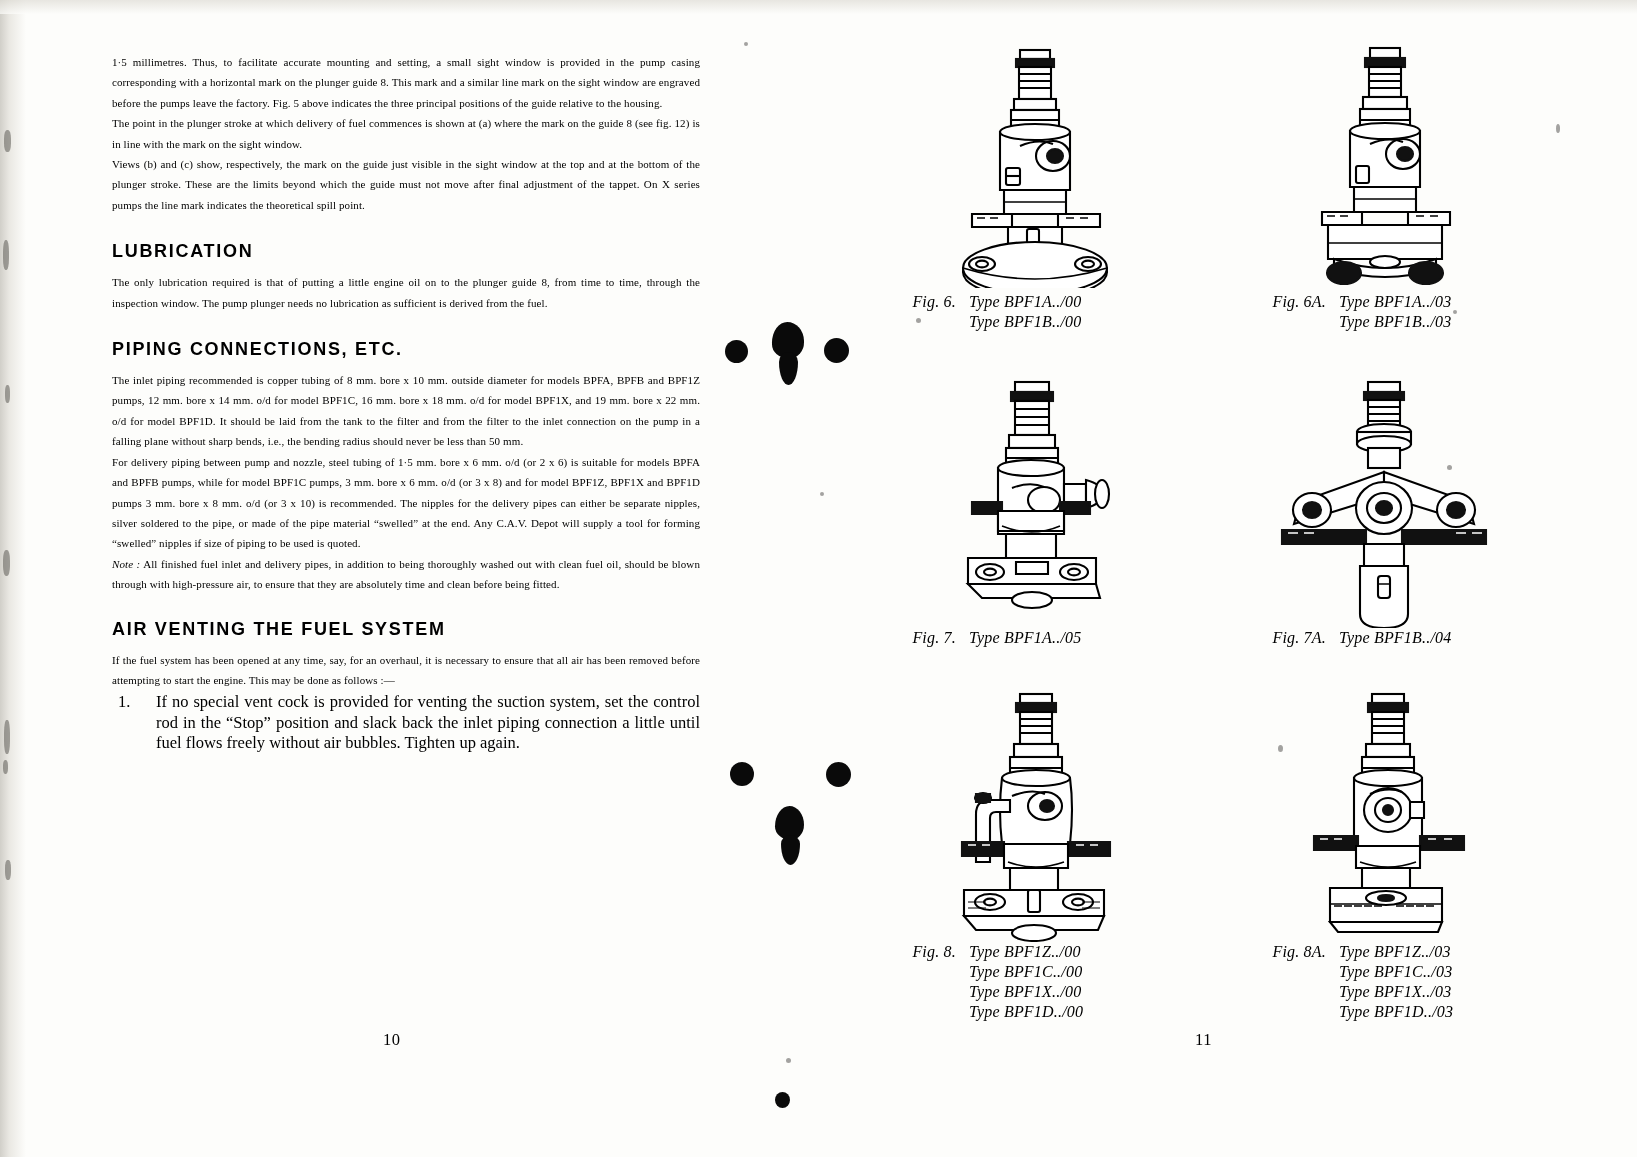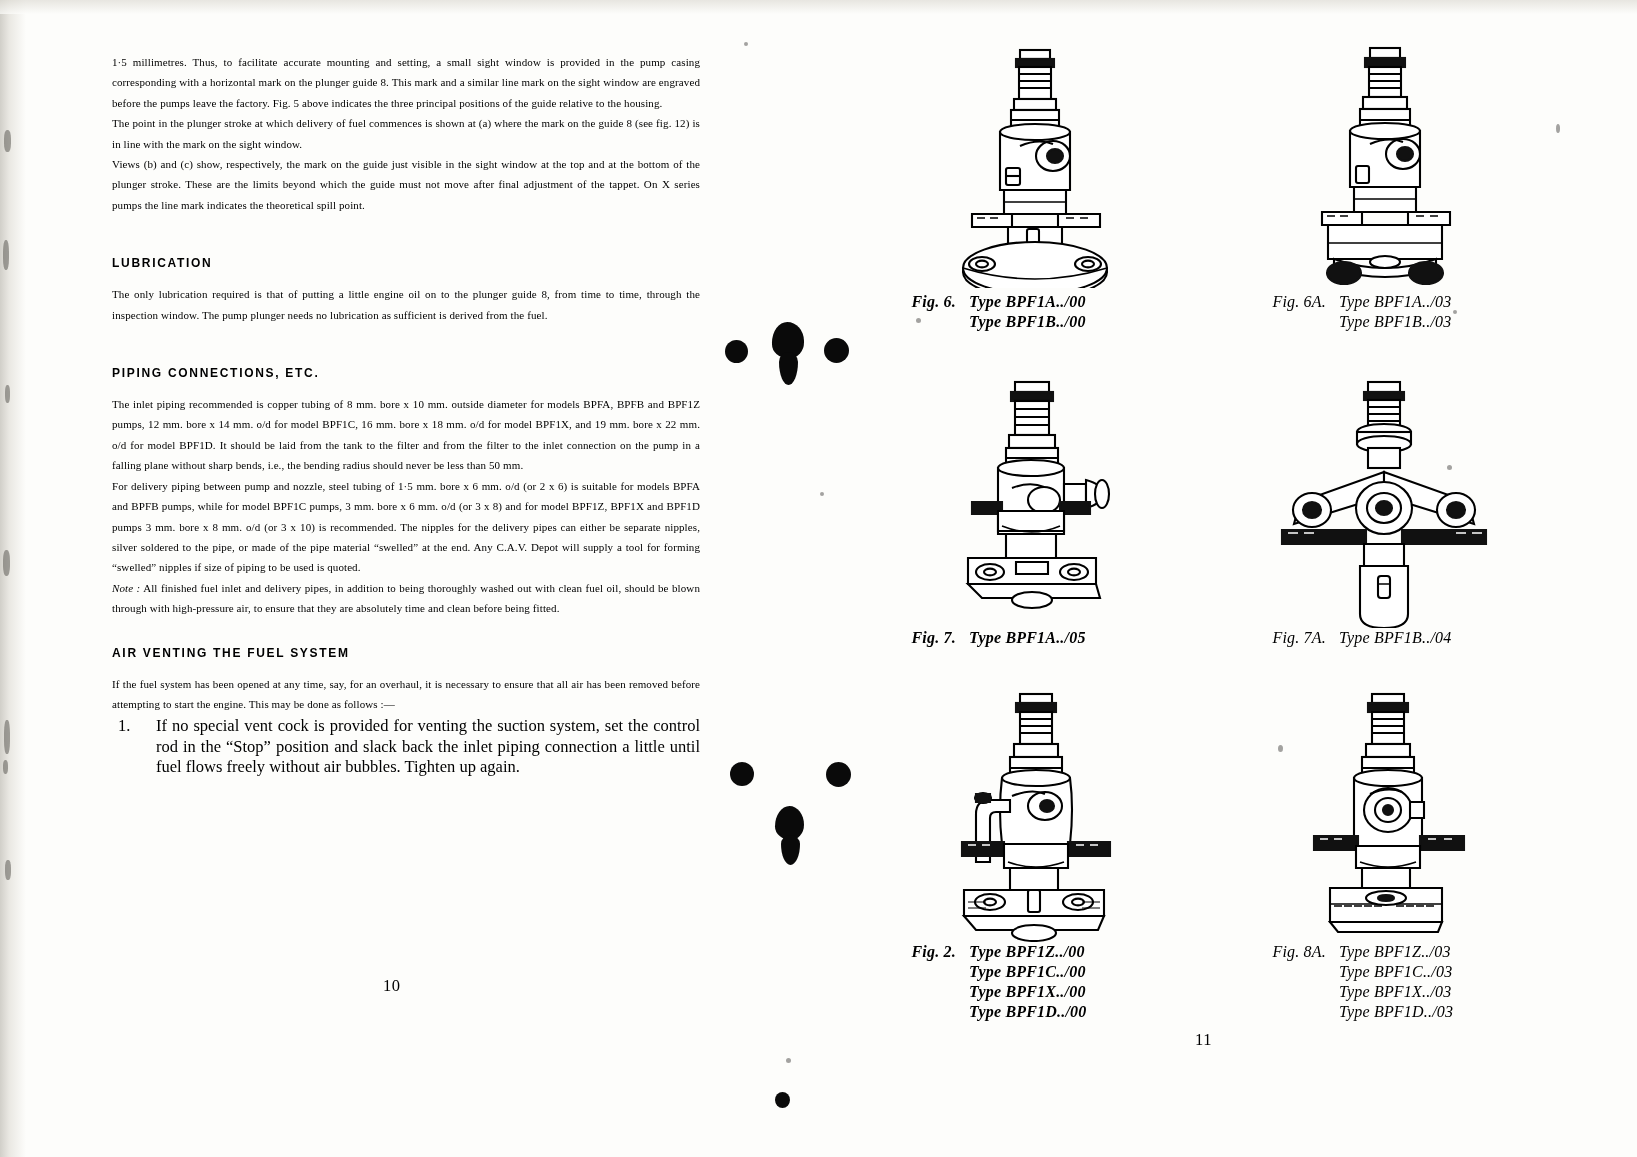--- a/index.html
+++ b/index.html
@@ -70,23 +70,23 @@
     font-size: 11px;
     line-height: 20.4px;
     text-align: justify;
     text-justify: inter-word;
     letter-spacing: .1px;
     -webkit-font-smoothing: none;
   }
   p.body + p.body { margin-top: 0; }
 
   h2.section {
-    margin: 38px 0 11px 0;
+    margin: 26px 0 11px 0;
     font-family: "Liberation Sans", "DejaVu Sans", sans-serif;
-    font-size: 12px;
+    font-size: 18px;
     font-weight: bold;
     letter-spacing: 1.7px;
     line-height: 20px;
   }
   h2.section.tight { margin-top: 24px; }
 
   .note-lead { font-style: italic; }
 
   ol.steps {
     margin: 2px 0 0 0;
@@ -104,21 +104,21 @@
     position: absolute;
     left: 6px;
     top: 0;
   }
 
   .folio {
     position: absolute;
     font-size: 16.5px;
     letter-spacing: .5px;
   }
-  .folio.left  { left: 383px; top: 976px; }
+  .folio.left  { left: 383px; top: 1030px; }
   .folio.right { left: 1195px; top: 1030px; }
 
   
   .fig-row {
     display: flex;
     gap: 0;
   }
   .fig-cell {
     width: 350px;
     position: relative;
@@ -138,21 +138,21 @@
     padding-top: 4px;
   }
   .fig-caption .fig-label {
     white-space: nowrap;
     text-align: right;
     padding-right: 13px;
   }
   .fig-caption .fig-types div { white-space: pre; }
 
   
-  .fig-cell.c1 .fig-caption { padding-left: 22px; font-weight: bold; }
+  .fig-cell.c1 .fig-caption { padding-left: 22px; }
   .fig-cell.c2 .fig-caption { padding-left: 24px; }
   .fig-cell.c1 .fig-label { width: 74px; }
   .fig-cell.c2 .fig-label { width: 92px; }
 
   .row-gap-1 { height: 44px; }
   .row-gap-2 { height: 42px; }
 
   
   .blot { position: absolute; background: #0a0a0a; }
   .blot.round { border-radius: 50%; }
@@ -451,21 +451,21 @@
           <ellipse cx="70" cy="212" rx="15" ry="8" fill="#fff"></ellipse>
           <ellipse cx="158" cy="212" rx="15" ry="8" fill="#fff"></ellipse>
           <ellipse cx="70" cy="212" rx="6" ry="3.4" fill="#fff"></ellipse>
           <ellipse cx="158" cy="212" rx="6" ry="3.4" fill="#fff"></ellipse>
           <rect x="108" y="200" width="12" height="22" rx="2" fill="#fff"></rect>
           <ellipse cx="114" cy="243" rx="22" ry="8" fill="#fff"></ellipse>
           <path d="M48 212 h18 M48 218 h18 M162 212 h18 M162 218 h18" stroke-width="1.2"></path>
         </svg>
       </div>
       <div class="fig-caption">
-        <span class="fig-label">Fig. 2.</span>
+        <span class="fig-label">Fig. 8.</span>
         <span class="fig-types">
           <div>Type BPF1Z../00</div>
           <div>Type BPF1C../00</div>
           <div>Type BPF1X../00</div>
           <div>Type BPF1D../00</div>
         </span>
       </div>
     </div>
 
     <div class="fig-cell c2">

